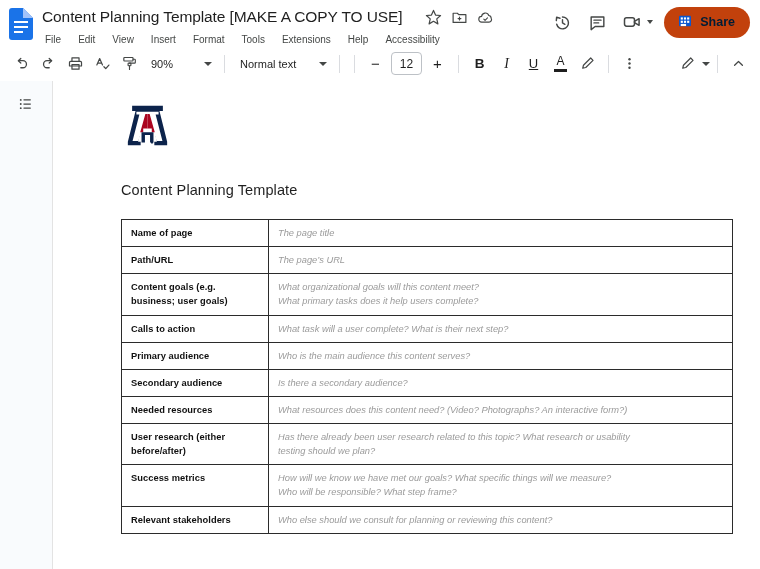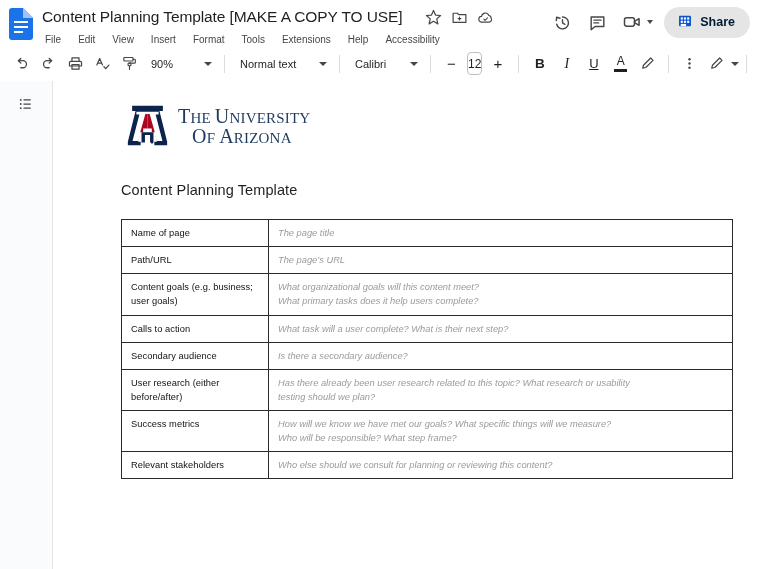--- a/index.html
+++ b/index.html
@@ -73,21 +73,21 @@
     width: 0; height: 0;
     border-left: 3.5px solid transparent;
     border-right: 3.5px solid transparent;
     border-top: 4px solid #444746;
     margin-left: -4px; margin-right: 2px;
     cursor: pointer;
   }
   .share-btn {
     display: flex; align-items: center;
     gap: 7px;
-    background: #e5e5e5;
+    background: #c2410c;
     color: #001d35;
     height: 31px;
     padding: 0 15px 0 13px;
     border-radius: 16px;
     font-size: 12.5px;
     font-weight: bold;
     margin-left: 6px;
     cursor: pointer;
     white-space: nowrap;
   }
@@ -229,21 +229,21 @@
   }
   table.ct td {
     border: 1px solid #2b2b2b;
     padding: 6px 8px 6px 9px;
     vertical-align: top;
     font-size: 9.3px;
     line-height: 1.52;
   }
   td.lbl {
     width: 147px;
-    font-weight: normal;
+    font-weight: bold;
     color: #111111;
     letter-spacing: 0.05px;
   }
   td.val {
     color: #9b9b9b;
     font-style: italic;
   }
   td.val .ln { display: block; white-space: nowrap; }
 </style>
 </head>
@@ -381,24 +381,20 @@
 
   <div class="divider"></div>
 
   <div class="style-ctl">
     <span>Normal text</span>
     <span class="caret-dn"></span>
   </div>
 
   <div class="divider"></div>
 
-  <div class="font-ctl">
-    <span>Calibri</span>
-    <span class="caret-dn"></span>
-  </div>
 
   <div class="divider"></div>
 
   <div class="tool">
     <span class="tchar" style="font-size:15px;">−</span>
   </div>
   <div class="fontsize-box">12</div>
   <div class="tool">
     <span class="tchar" style="font-size:15px;">+</span>
   </div>
@@ -474,28 +470,20 @@
         <span class="uofa-mark">
           <svg viewBox="0 0 100 96" width="43" height="41">
             <path d="M50 2 L14 2 L14 14 L22 14 L4 86 L4 94 L34 94 L34 86 L28 86 L32 68 L68 68 L72 86 L66 86 L66 94 L96 94 L96 86 L78 14 L86 14 L86 2 Z" fill="#0c234b"></path>
             <path d="M50 16 L24 16 L24 22 L31 22 L15 84 L29 84 L31 74 L69 74 L71 84 L85 84 L69 22 L76 22 L76 16 Z" fill="#ffffff"></path>
             <path d="M50 21 L50 55 L40 55 L40 64 L33 64 L45 21 Z" fill="#ab0520"></path>
             <path d="M50 21 L50 55 L60 55 L60 64 L67 64 L55 21 Z" fill="#ab0520"></path>
             <path d="M36 64 L36 88 L44 88 L44 70 L56 70 L56 88 L64 88 L64 64 Z" fill="#0c234b"></path>
             <circle cx="60.5" cy="88" r="2.6" fill="#0c234b"></circle>
           </svg>
         </span>
-        <span class="uofa-words">
-          <span class="uofa-l1">
-            <span>T</span><span class="smallcap">HE </span><span>U</span><span class="smallcap">NIVERSITY</span>
-          </span>
-          <span class="uofa-l2">
-            <span>O</span><span class="smallcap">F </span><span>A</span><span class="smallcap">RIZONA</span>
-          </span>
-        </span>
       </div>
 
       <div class="doc-h1">Content Planning Template</div>
 
       <div class="tbl-wrap">
         <table class="ct">
           <tbody>
             <tr>
               <td class="lbl">Name of page</td>
               <td class="val">
@@ -518,23 +506,35 @@
                 <span class="ln">What primary tasks does it help users complete?</span>
               </td>
             </tr>
             <tr>
               <td class="lbl">Calls to action</td>
               <td class="val">
                 <span class="ln">What task will a user complete? What is their next step?</span>
               </td>
             </tr>
             <tr>
+              <td class="lbl">Primary audience</td>
+              <td class="val">
+                <span class="ln">Who is the main audience this content serves?</span>
+              </td>
+            </tr>
+            <tr>
               <td class="lbl">Secondary audience</td>
               <td class="val">
                 <span class="ln">Is there a secondary audience?</span>
+              </td>
+            </tr>
+            <tr>
+              <td class="lbl">Needed resources</td>
+              <td class="val">
+                <span class="ln">What resources does this content need? (Video? Photographs? An interactive form?)</span>
               </td>
             </tr>
             <tr>
               <td class="lbl">
                 <span class="ln">User research</span>
                 <span class="ln">(either before/after)</span>
               </td>
               <td class="val">
                 <span class="ln">Has there already been user research related to this topic? What research or usability</span>
                 <span class="ln">testing should we plan?</span>

